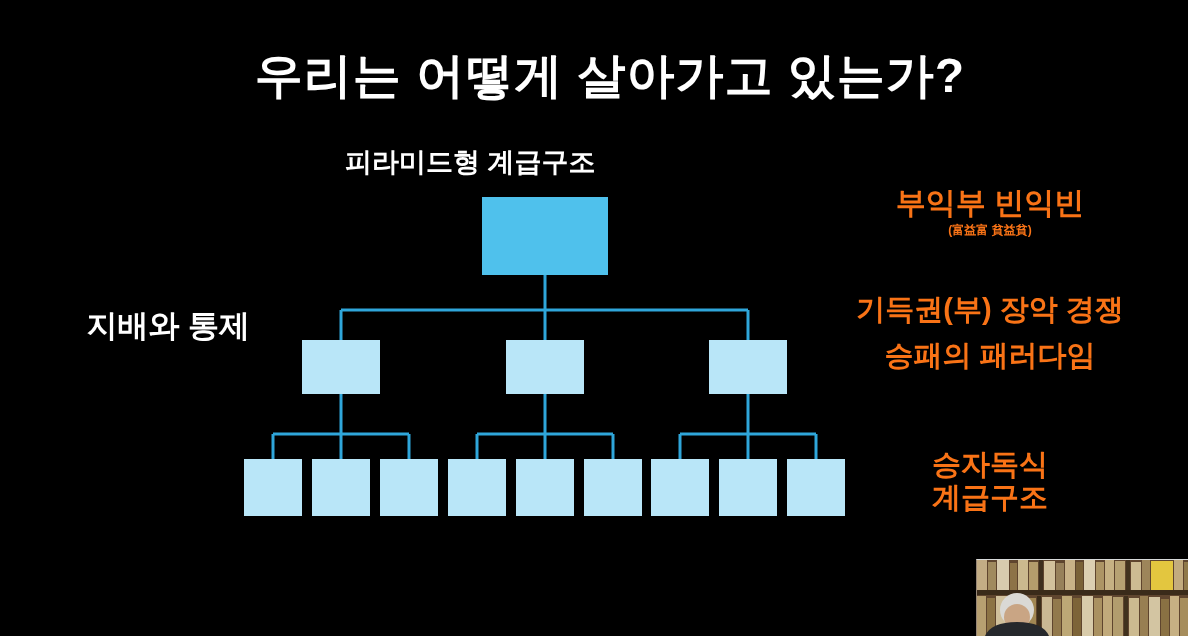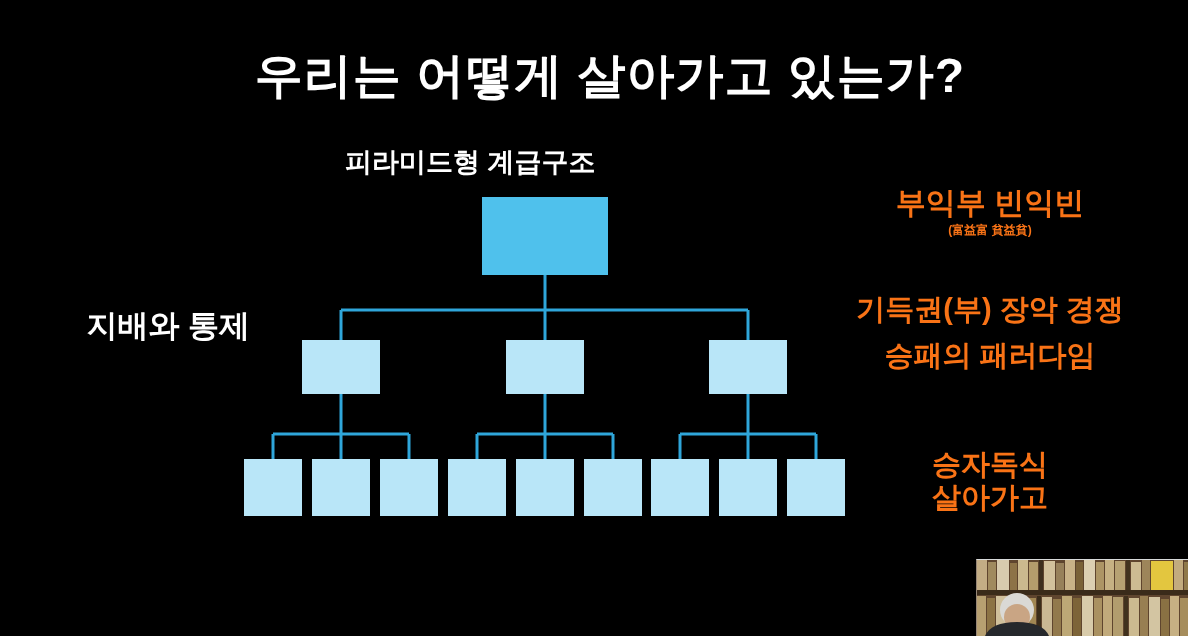--- a/index.html
+++ b/index.html
@@ -141,21 +141,21 @@
 
   <div class="left-labels">
     <div>지배와 통제</div>
   </div>
 
   <div class="right-label" id="r1">부익부 빈익빈</div>
   <div class="right-label" id="r1sub">(富益富 貧益貧)</div>
   <div class="right-label" id="r2">기득권(부) 장악 경쟁</div>
   <div class="right-label" id="r3">승패의 패러다임</div>
   <div class="right-label" id="r4">승자독식</div>
-  <div class="right-label" id="r5">살아가고</div>
+  <div class="right-label" id="r5">계급구조</div>
 
   <div class="webcam">
     <svg width="243" height="76" viewBox="0 0 243 76">
       <rect width="243" height="76" fill="#5f452e"></rect>
 
       <g>
         <rect x="0" y="0" width="10" height="30" fill="#c3ad85"></rect>
         <rect x="11" y="2" width="8" height="28" fill="#a08a5e"></rect>
         <rect x="20" y="0" width="12" height="30" fill="#d8cbae"></rect>
         <rect x="33" y="3" width="7" height="27" fill="#8d7347"></rect>

